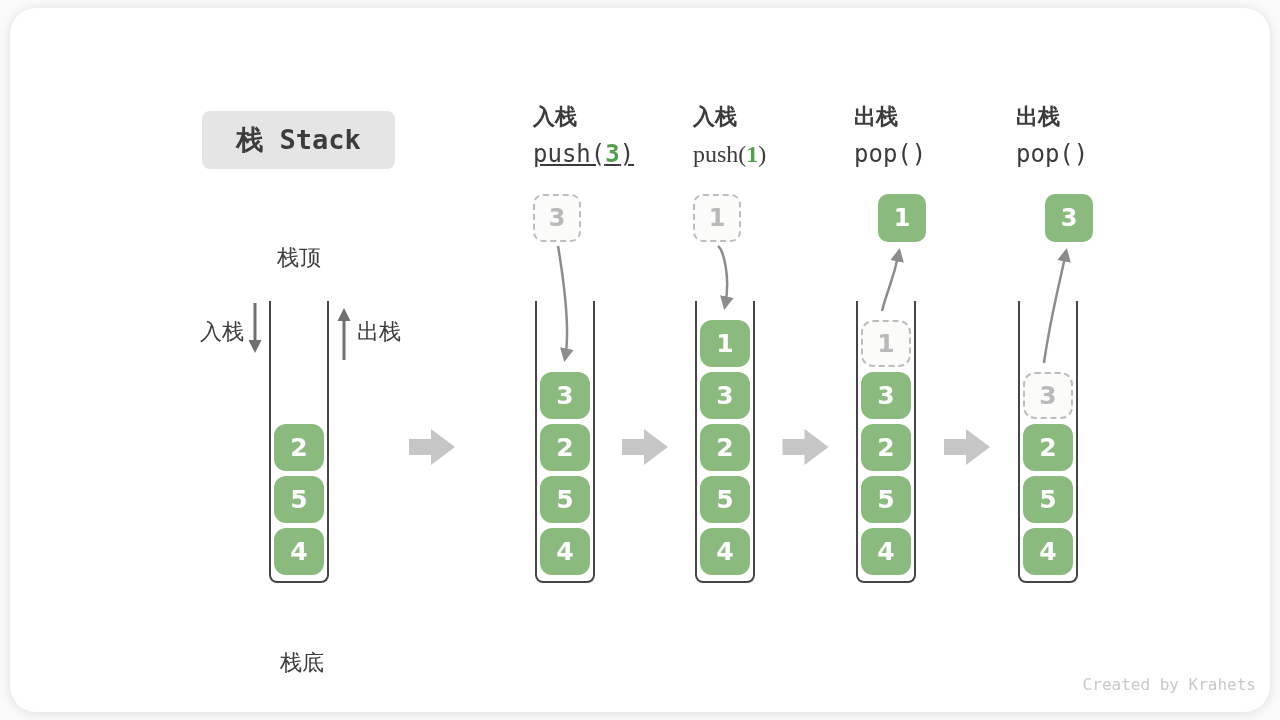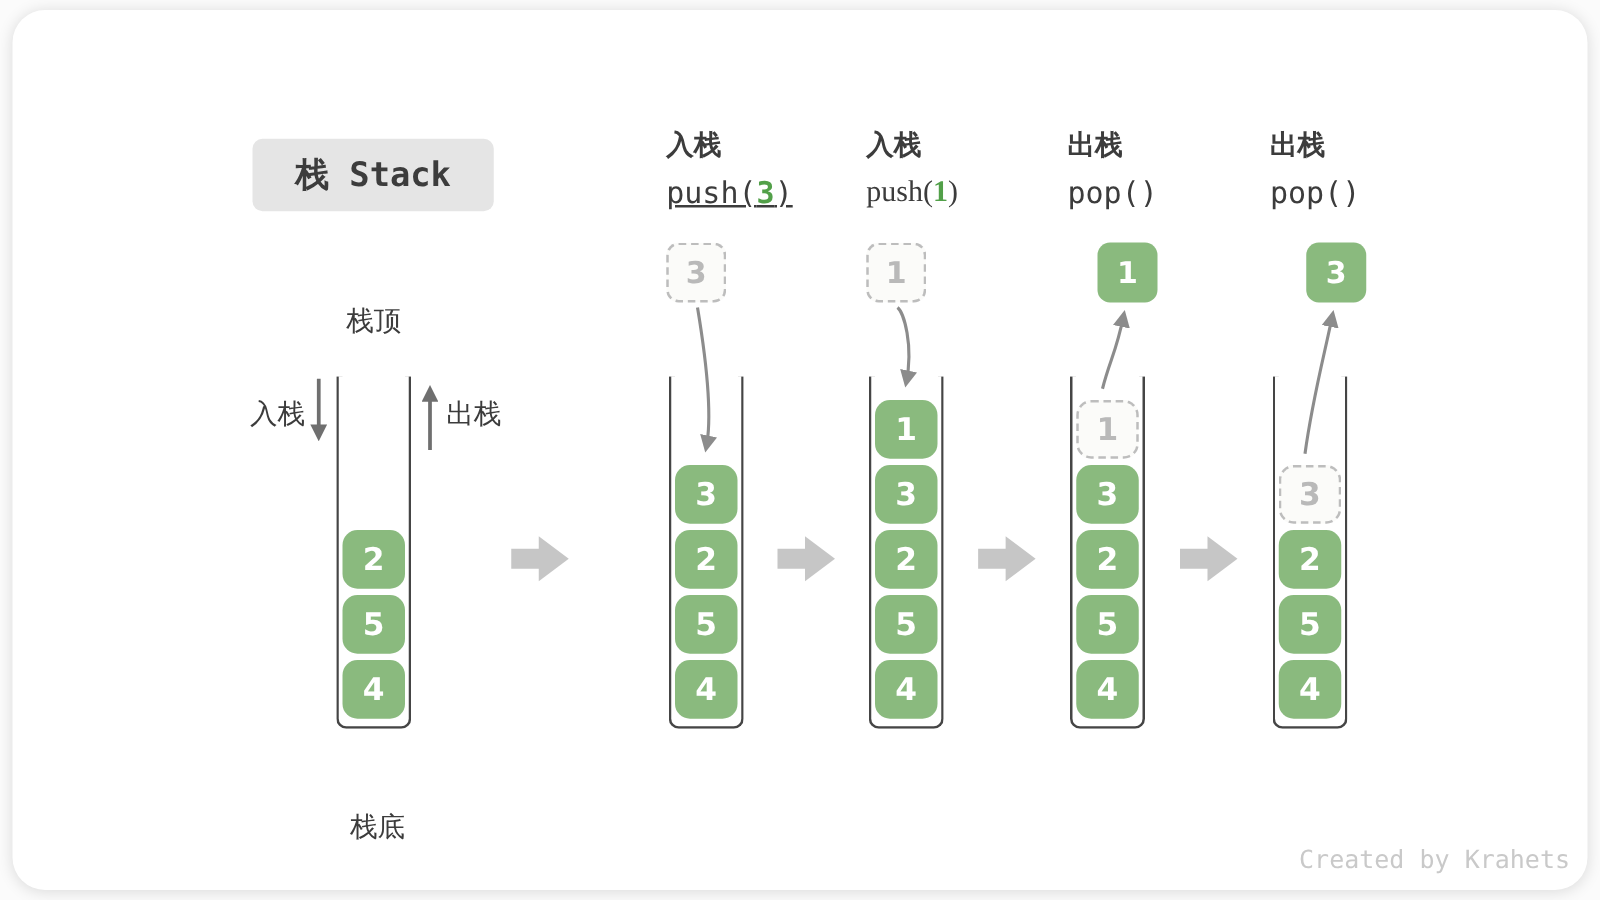--- a/index.html
+++ b/index.html
@@ -26,21 +26,21 @@
     border-right:2px solid var(--wall);border-bottom:2px solid var(--wall);border-radius:0 0 8px 8px;}
   .cell{position:absolute;width:50px;height:47px;border-radius:12px;display:flex;
     align-items:center;justify-content:center;font-size:25px;font-weight:700;}
   .cell.solid{background:var(--green);color:var(--box-text);}
   .cell.dashed{background:var(--dash-bg);border:2px dashed var(--dash-border);color:var(--dash-text);}
   .float-box{position:absolute;width:48px;height:48px;border-radius:10px;display:flex;
     align-items:center;justify-content:center;font-size:24px;font-weight:700;}
   .float-box.dashed{background:var(--dash-bg);border:2px dashed var(--dash-border);color:var(--dash-text);}
   .float-box.solid{background:var(--green);color:var(--box-text);}
   .watermark{position:absolute;left:1000px;top:675px;width:240px;text-align:right;
-    font-family:"DejaVu Sans Mono","Liberation Mono",monospace;font-size:20px;color:var(--wm);}
+    font-family:"DejaVu Sans Mono","Liberation Mono",monospace;font-size:16px;color:var(--wm);}
 </style>
 </head>
 <body>
 
 <div class="card"></div>
 
 <div class="canvas">
 
   <svg class="overlay">
     <defs>

